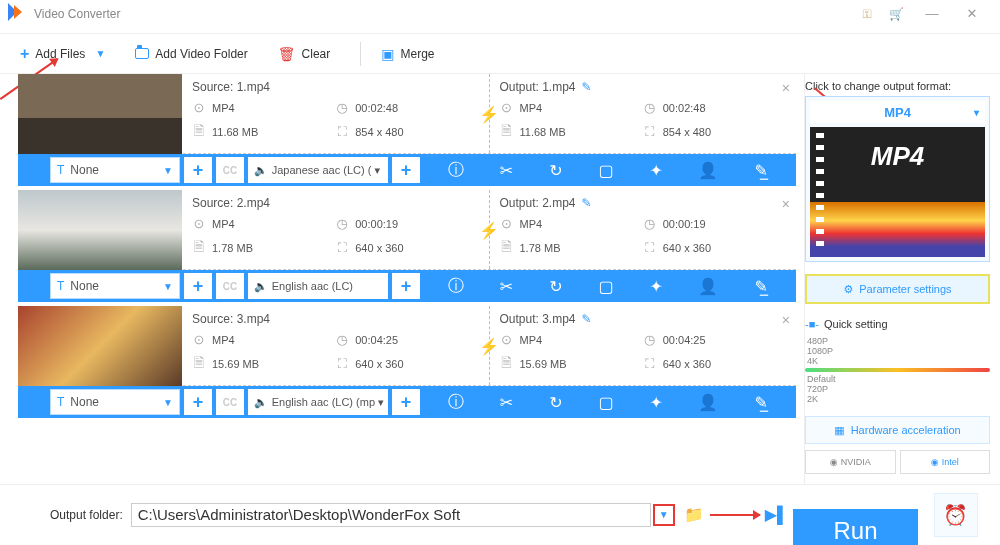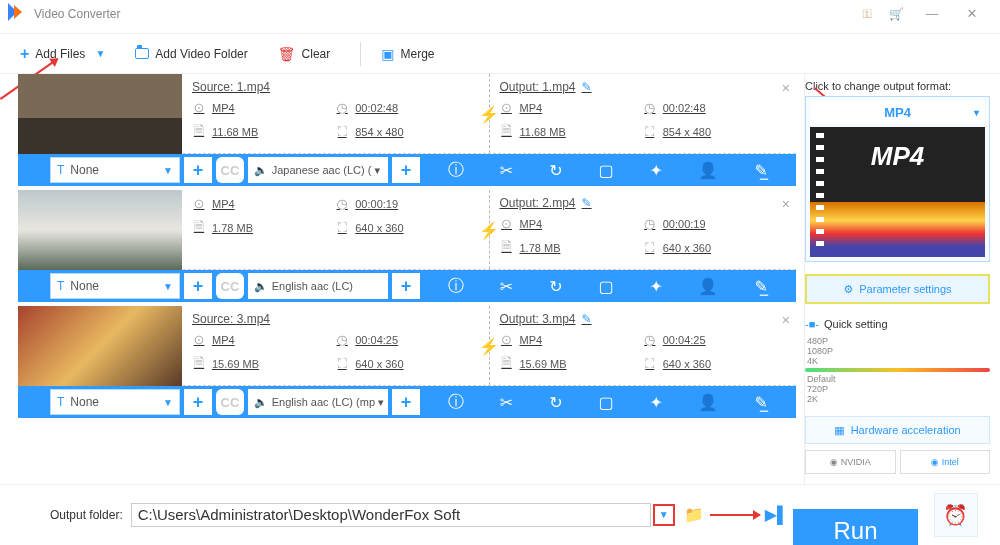--- a/index.html
+++ b/index.html
@@ -20,41 +20,41 @@
 .folder-ic::before { content: ""; position: absolute; top: -4px; left: 1px; width: 5px; height: 3px; background: #2f9aff; border-radius: 1px 1px 0 0; }
 .trash-ic { color: #e53935; font-size: 14px; }
 .merge-ic { color: #2f9aff; font-size: 14px; }
 .divider-v { width: 1px; height: 24px; background: #ddd; margin: 0 20px 0 0; }
 .arrow-red { position: absolute; width: 50px; height: 2px; background: #e53935; }
 .arrow-red::after { content: ""; position: absolute; right: -1px; top: -4px; border-left: 8px solid #e53935; border-top: 5px solid transparent; border-bottom: 5px solid transparent; }
 .main { display: flex; height: 410px; }
 .left { flex: 1; overflow: hidden; padding: 0 8px 0 18px; }
 .right { width: 196px; padding: 6px 10px 0 0; border-left: 1px solid #eee; }
 .item { position: relative; margin-bottom: 4px; }
-.info { display: flex; height: 80px; border-bottom: 1px dashed #ccc; text-decoration: underline; }
+.info { display: flex; height: 80px; border-bottom: 1px dashed #ccc; }
 .thumb { width: 164px; height: 80px; background: #222; flex-shrink: 0; }
 .thumb.t1 { background: linear-gradient(180deg,#7a6a55 0%,#7a6a55 55%,#3a332c 55%,#3a332c 100%); }
 .thumb.t2 { background: linear-gradient(180deg,#bdc8cc 0%,#e8e6e1 50%,#5a6a5a 100%); }
 .thumb.t3 { background: linear-gradient(135deg,#a8432e,#e8b860,#5a3a28); }
 .cols { flex: 1; display: flex; position: relative; }
 .col { flex: 1; padding: 6px 10px; }
 .col-h { color: #555; margin-bottom: 6px; display: flex; align-items: center; gap: 6px; }
 .pencil { color: #2f9aff; font-size: 12px; cursor: pointer; }
 .meta { display: flex; flex-wrap: wrap; gap: 6px 0; }
 .meta-cell { width: 50%; display: flex; align-items: center; gap: 6px; color: #555; font-size: 11px; }
 .mic { color: #aaa; font-size: 13px; display:inline-block; width:14px; text-align:center; }
 .sep-dash { width: 1px; border-left: 1px dashed #bbb; }
 .bolt { position: absolute; left: 50%; top: 50%; transform: translate(-50%,-50%); color: #f97316; font-size: 16px; }
 .close-x { position: absolute; right: 6px; top: 6px; color: #aaa; cursor: pointer; font-size: 14px; }
 .ctrl { height: 32px; background: #2f9aff; display: flex; align-items: center; }
 .sub { width: 130px; height: 26px; background: #fff; margin-left: 32px; border: 1px solid #b8dcff; display: flex; align-items: center; padding: 0 6px; color: #555; cursor: pointer; }
 .sub-t { color: #2f9aff; margin-right: 6px; font-size: 12px; }
 .sub-chev { margin-left: auto; color: #2f9aff; font-size: 10px; }
 .sq { width: 28px; height: 26px; margin-left: 4px; background: #fff; display: flex; align-items: center; justify-content: center; cursor: pointer; }
-.sq.cc { color: #ccc; font-size: 13px; font-weight: bold; border-radius: 6px; }
+.sq.cc { color: #ccc; font-size: 10px; font-weight: bold; }
 .sq.plus { color: #2f9aff; font-weight: bold; font-size: 18px; }
 .aud { flex: 0 0 140px; height: 26px; background: #fff; margin-left: 4px; display: flex; align-items: center; padding: 0 6px; color: #555; font-size: 11px; cursor: pointer; overflow:hidden; white-space:nowrap; }
 .spk { color: #2f9aff; margin-right: 4px; }
 .tools { flex: 1; display: flex; align-items: center; justify-content: space-around; padding: 0 10px; }
 .tool { color: #fff; font-size: 16px; cursor: pointer; }
 .right-h { font-size: 11px; color: #333; margin-bottom: 4px; position: relative; }
 .fmt-box { border: 1px solid #b8dcff; background: #f5fbff; padding: 4px; position: relative; cursor: pointer; }
 .fmt-bar { height: 22px; background: #fff; display: flex; align-items: center; justify-content: center; color: #2f9aff; font-weight: bold; position: relative; font-size: 13px; }
 .fmt-bar::after { content: "▾"; position: absolute; right: 6px; color: #2f9aff; font-size: 10px; }
 .fmt-img { height: 130px; margin-top: 4px; background: linear-gradient(180deg,#222 0%,#222 58%,#d97300 58%,#ffd24a 72%,#e33 82%,#44a 92%); display:flex; align-items:flex-start; justify-content:center; padding-top:14px; color:#fff; font-weight:bold; font-size:26px; font-style:italic; position:relative; }
@@ -193,20 +193,21 @@
           <span class="tool">✎̲</span>
         </div>
       </div>
     </div>
 
     <div class="item">
       <div class="info">
         <div class="thumb t2"></div>
         <div class="cols">
           <div class="col">
+            <div class="col-h">Source: 2.mp4</div>
             <div class="meta">
               <div class="meta-cell">
                   <span class="mic">⊙</span>
                   <span>MP4</span>
                 </div>
               <div class="meta-cell">
                   <span class="mic">◷</span>
                   <span>00:00:19</span>
                 </div>
               <div class="meta-cell">

